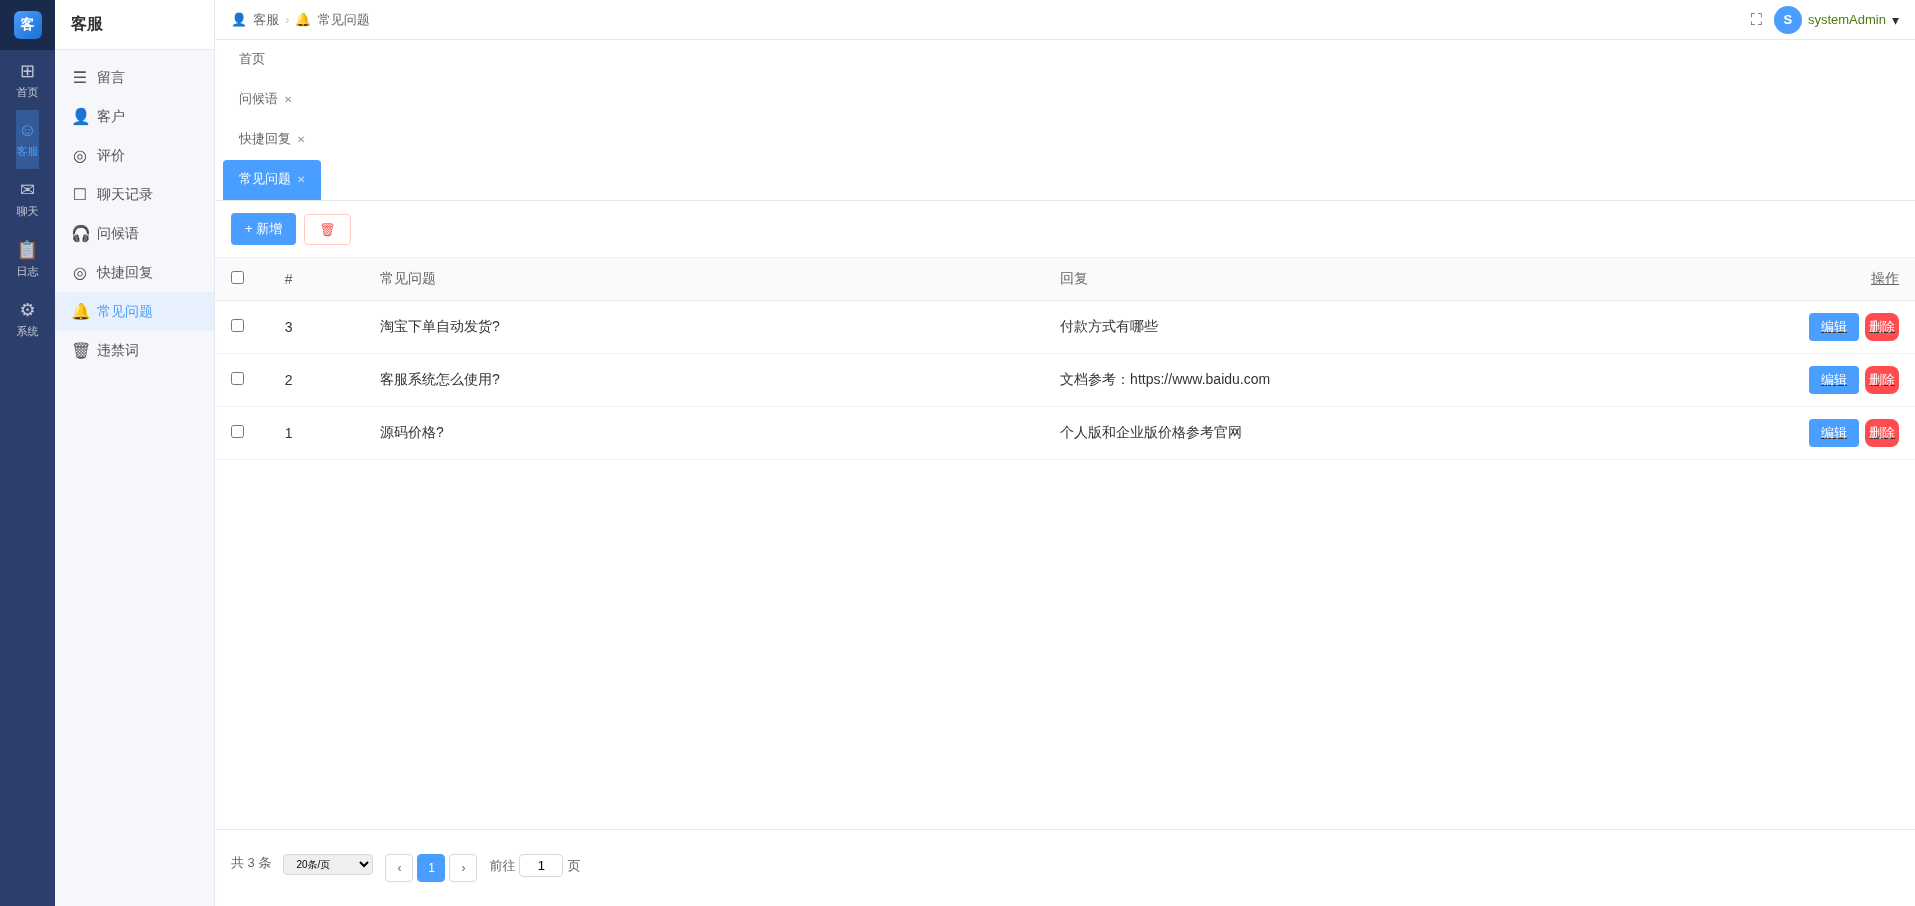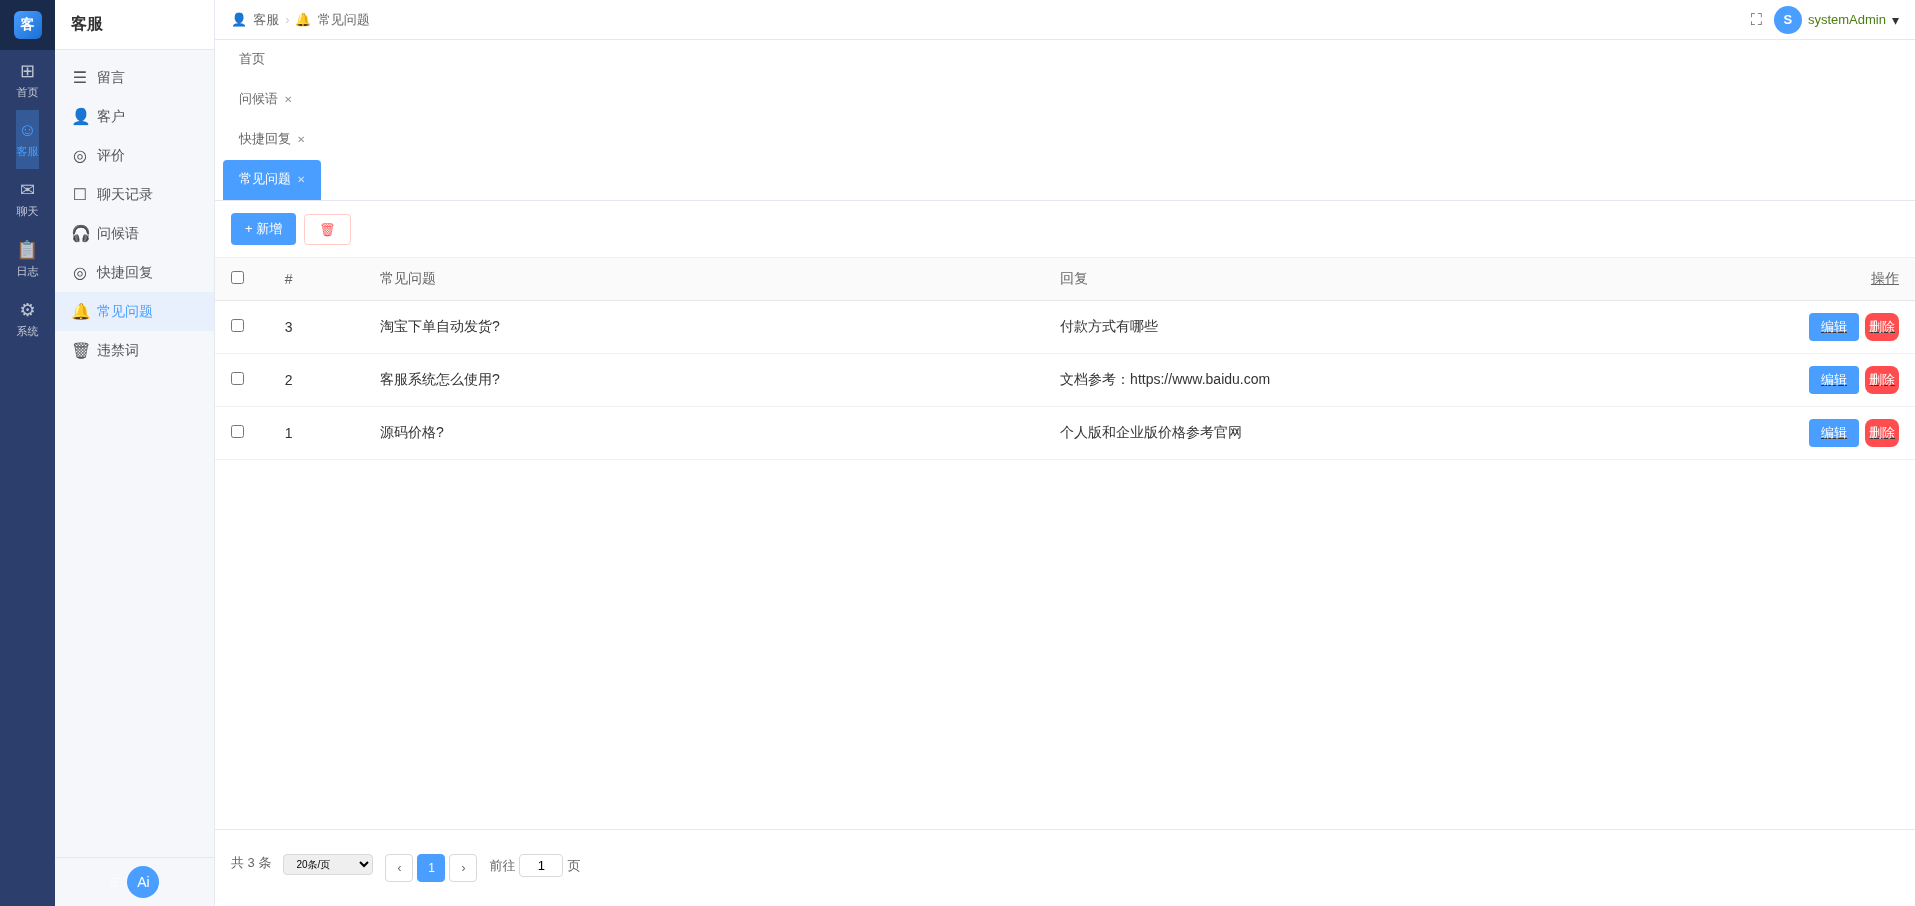--- a/index.html
+++ b/index.html
@@ -440,28 +440,20 @@
   </div>
         <div class="sidebar-item active">
     <span class="sidebar-item-icon">🔔</span>
     <span>常见问题</span>
   </div>
         <div class="sidebar-item">
     <span class="sidebar-item-icon">🗑</span>
     <span>违禁词</span>
   </div>
       </div>
-  </div>
-  <div class="sidebar-bottom">
-    <div class="nav-item" style="width:auto; padding:0;">
-      <span>☰</span>
-    </div>
-    <div class="sidebar-bottom-icon">
-      <span>Ai</span>
-    </div>
   </div>
 </div>
 
 <div class="main-content">
 
   <div class="top-bar">
     <div class="breadcrumb">
       <span>👤</span>
       <span>客服</span>
       <span class="breadcrumb-sep">›</span>

